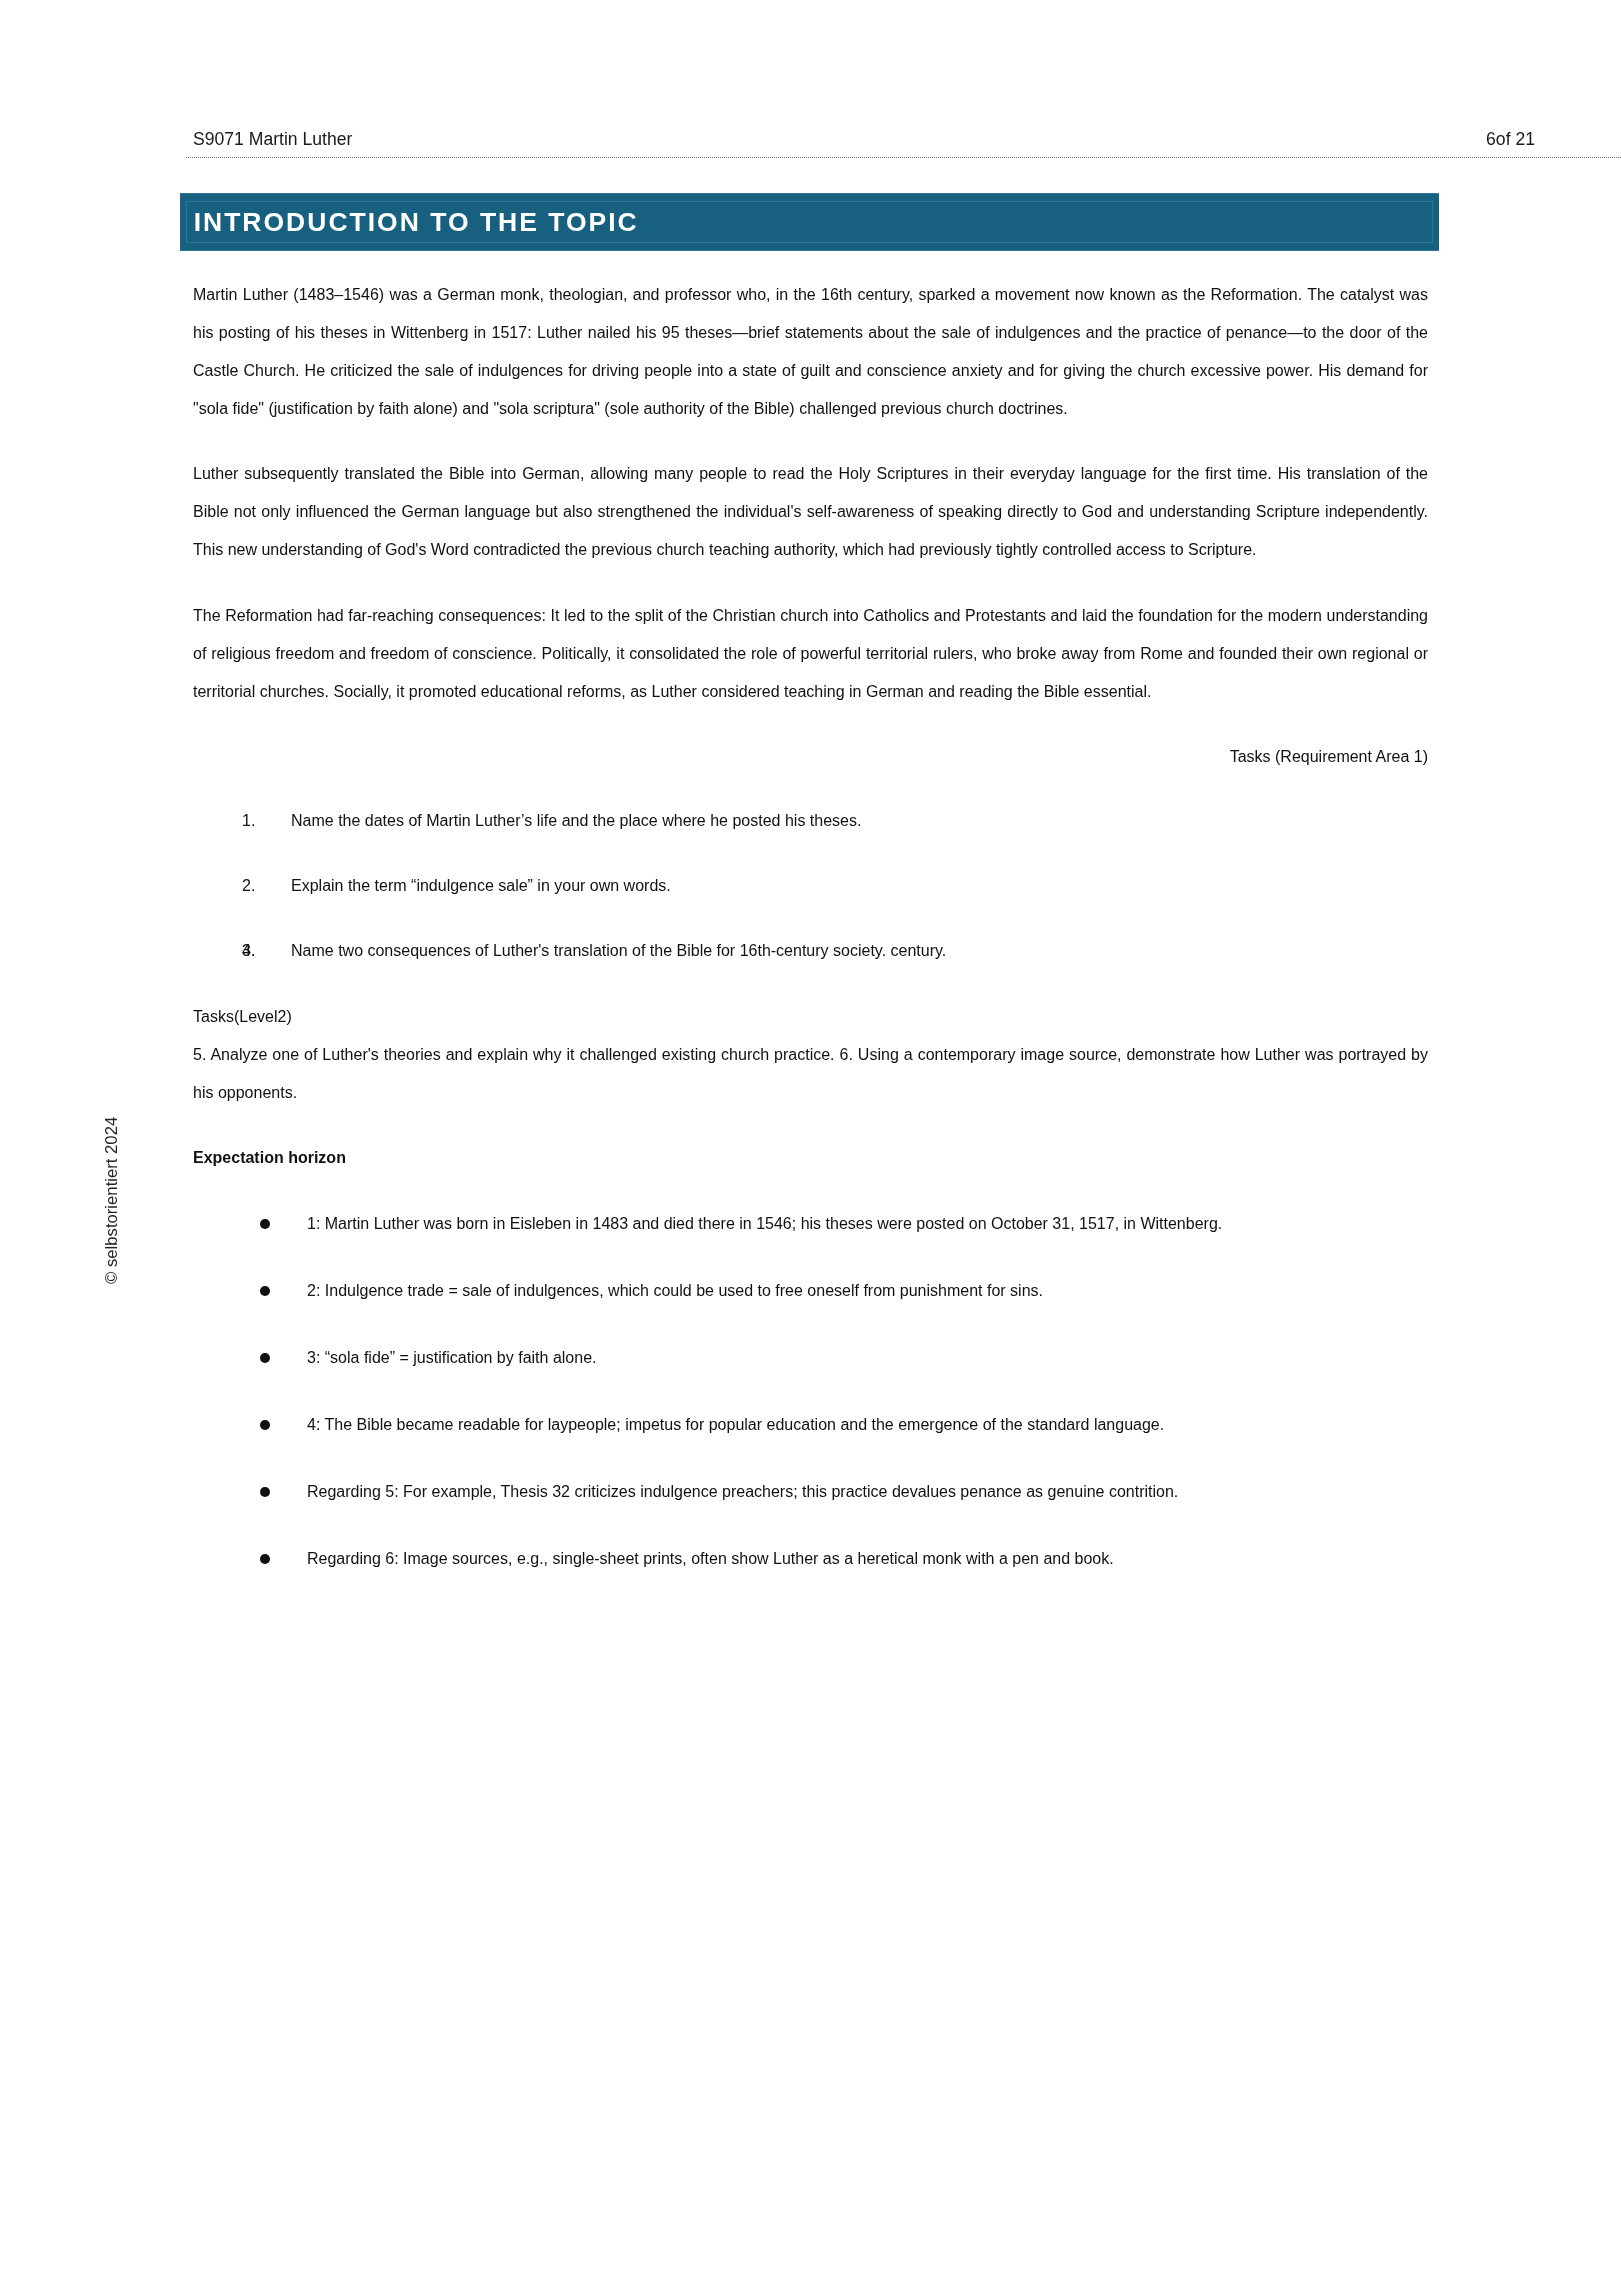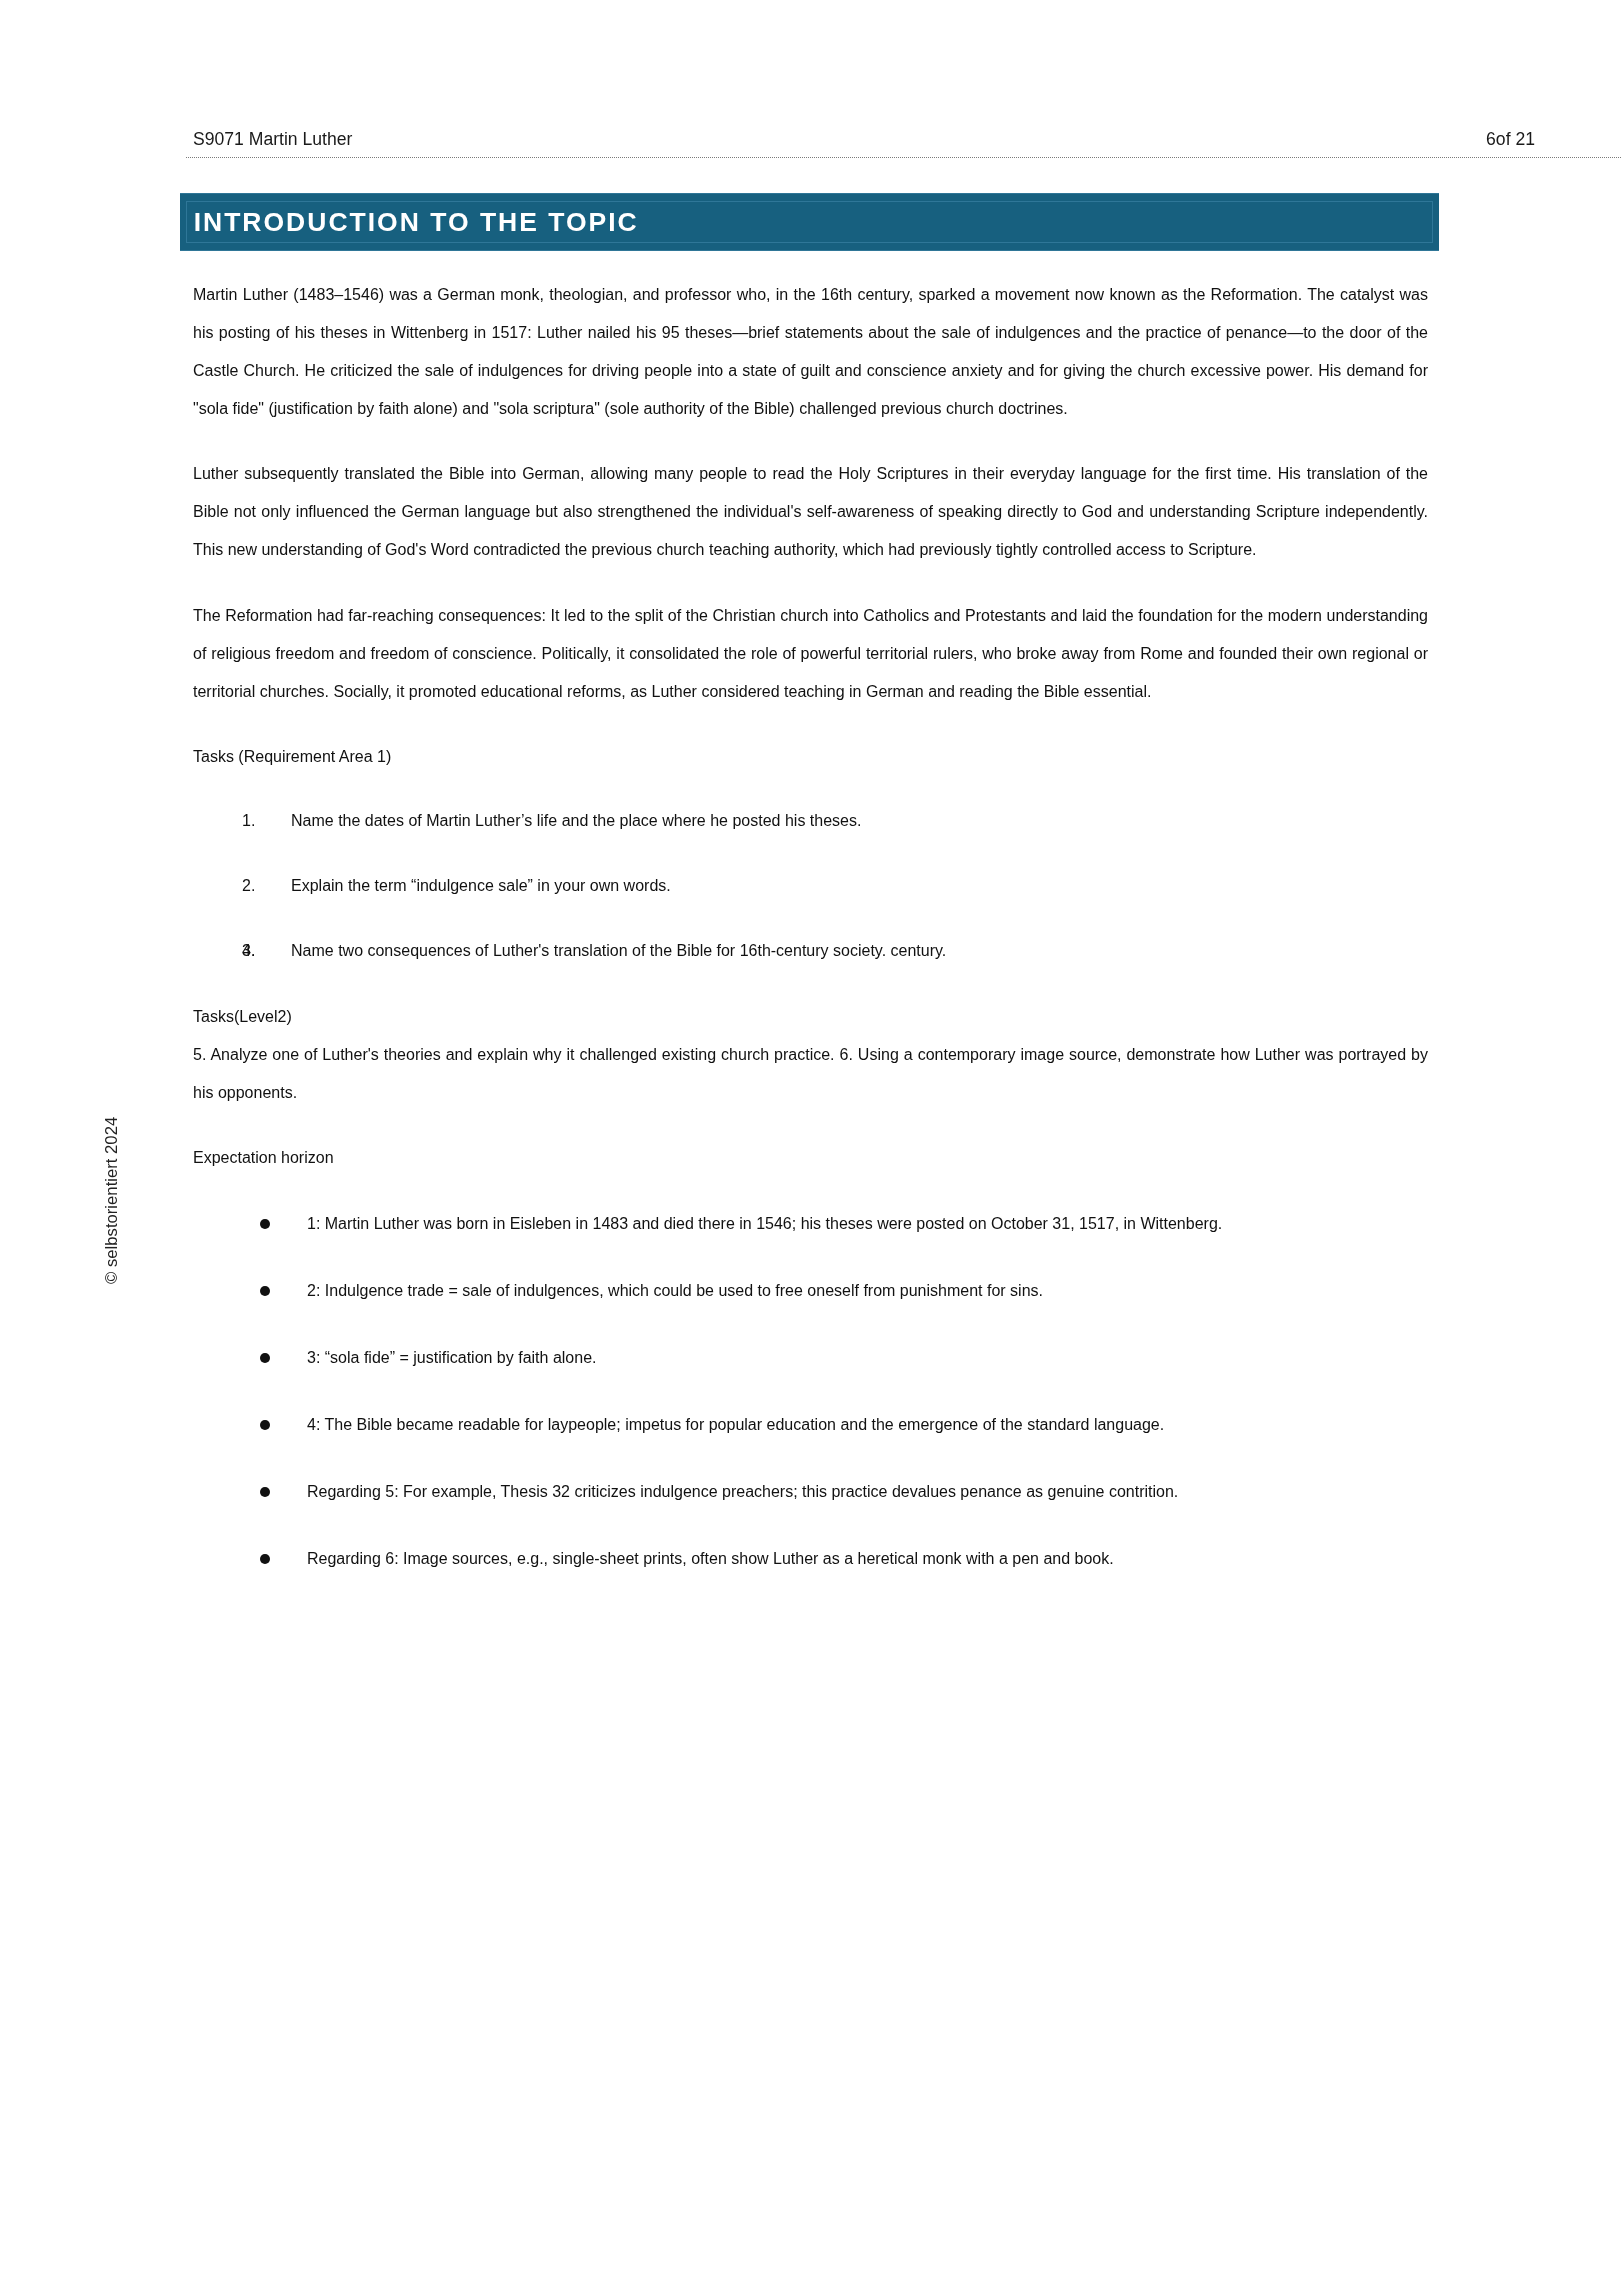--- a/index.html
+++ b/index.html
@@ -14,27 +14,27 @@
                  border-top: 1px solid #2f7697; border-bottom: 1px solid #2f7697; }
   .section-bar::before { content: ""; position: absolute; left: 5.9px; right: 5.9px; top: 6.9px; bottom: 6.9px;
                  border-top: 1px solid #3b82a2; border-bottom: 1px solid #3b82a2;
                  border-left: 1px solid #3b82a2; border-right: 1px solid #3b82a2; opacity: .7; }
   .section-title { position: absolute; left: 13.7px; top: 12.7px; color: #ffffff; font-weight: bold;
                    font-size: 26.5px; letter-spacing: 2px; }
   .copyright { position: absolute; left: 102px; top: 1284px; font-size: 16.7px; color: #222;
                transform: rotate(-90deg); transform-origin: left top; white-space: nowrap; }
   .content { position: absolute; left: 193px; top: 276px; width: 1235px; font-size: 16px; line-height: 38px; }
   .para { margin: 0 0 27.4px 0; text-align: justify; }
-  .para.tasks-head { margin-bottom: 25.5px; text-align: left; }
+  .para.tasks-head { margin-bottom: 25.5px; text-align: right; }
   ol.tasks { list-style: none; margin: 0; padding: 0; }
   ol.tasks li { position: relative; padding-left: 98px; margin-bottom: 27.4px; line-height: 38px; }
   ol.tasks li .num { position: absolute; left: 49px; top: 0; }
   .level-line { display: flex; justify-content: flex-start; margin-top: 0; }
   .level-para { text-align: justify; margin: 0 0 27.4px 0; }
-  .exp-title { font-weight: normal; margin: 0 0 27.4px 0; }
+  .exp-title { font-weight: bold; margin: 0 0 27.4px 0; }
   ul.exp { list-style: none; margin: 16px; padding: 0; }
   ul.exp li { position: relative; padding-left: 98px; margin-bottom: 29px; text-align: justify; }
   ul.exp li .dot { position: absolute; left: 51px; top: 14.7px; width: 9.8px; height: 9.8px; border-radius: 50%; background: #111; }
 </style>
 </head>
 <body>
 
 <div class="running-head">S9071 Martin Luther</div>
 <div class="page-num">6of 21</div>
 <div class="head-rule"></div>

